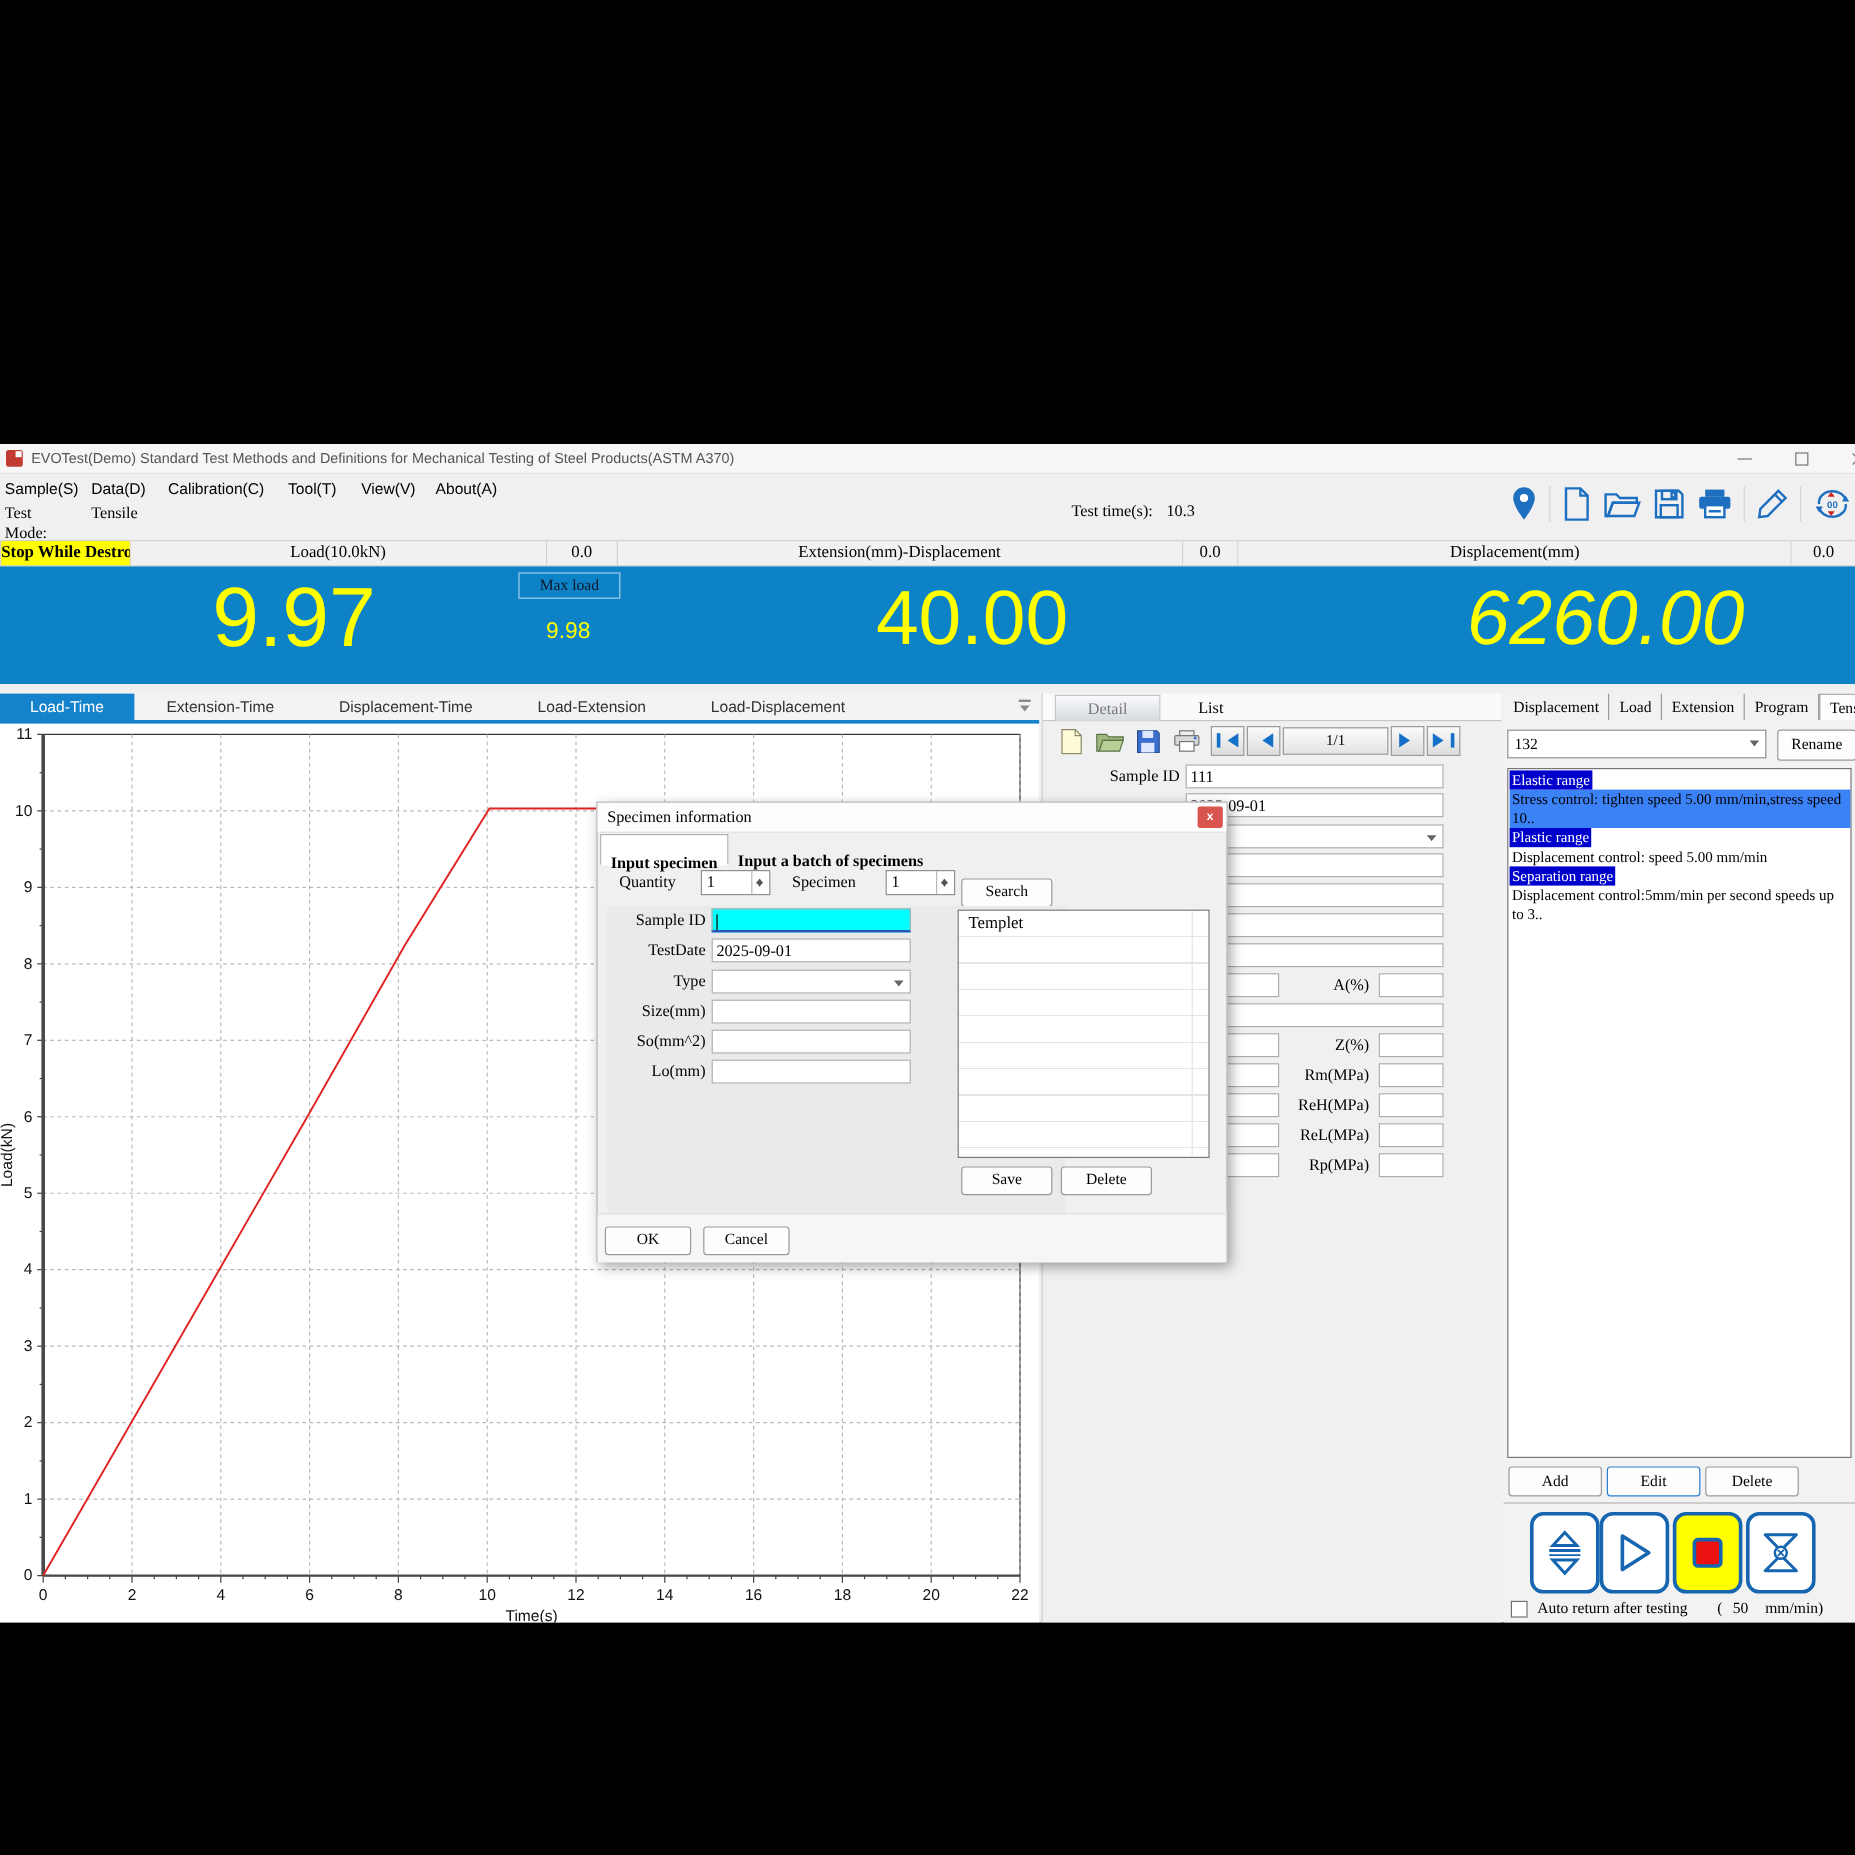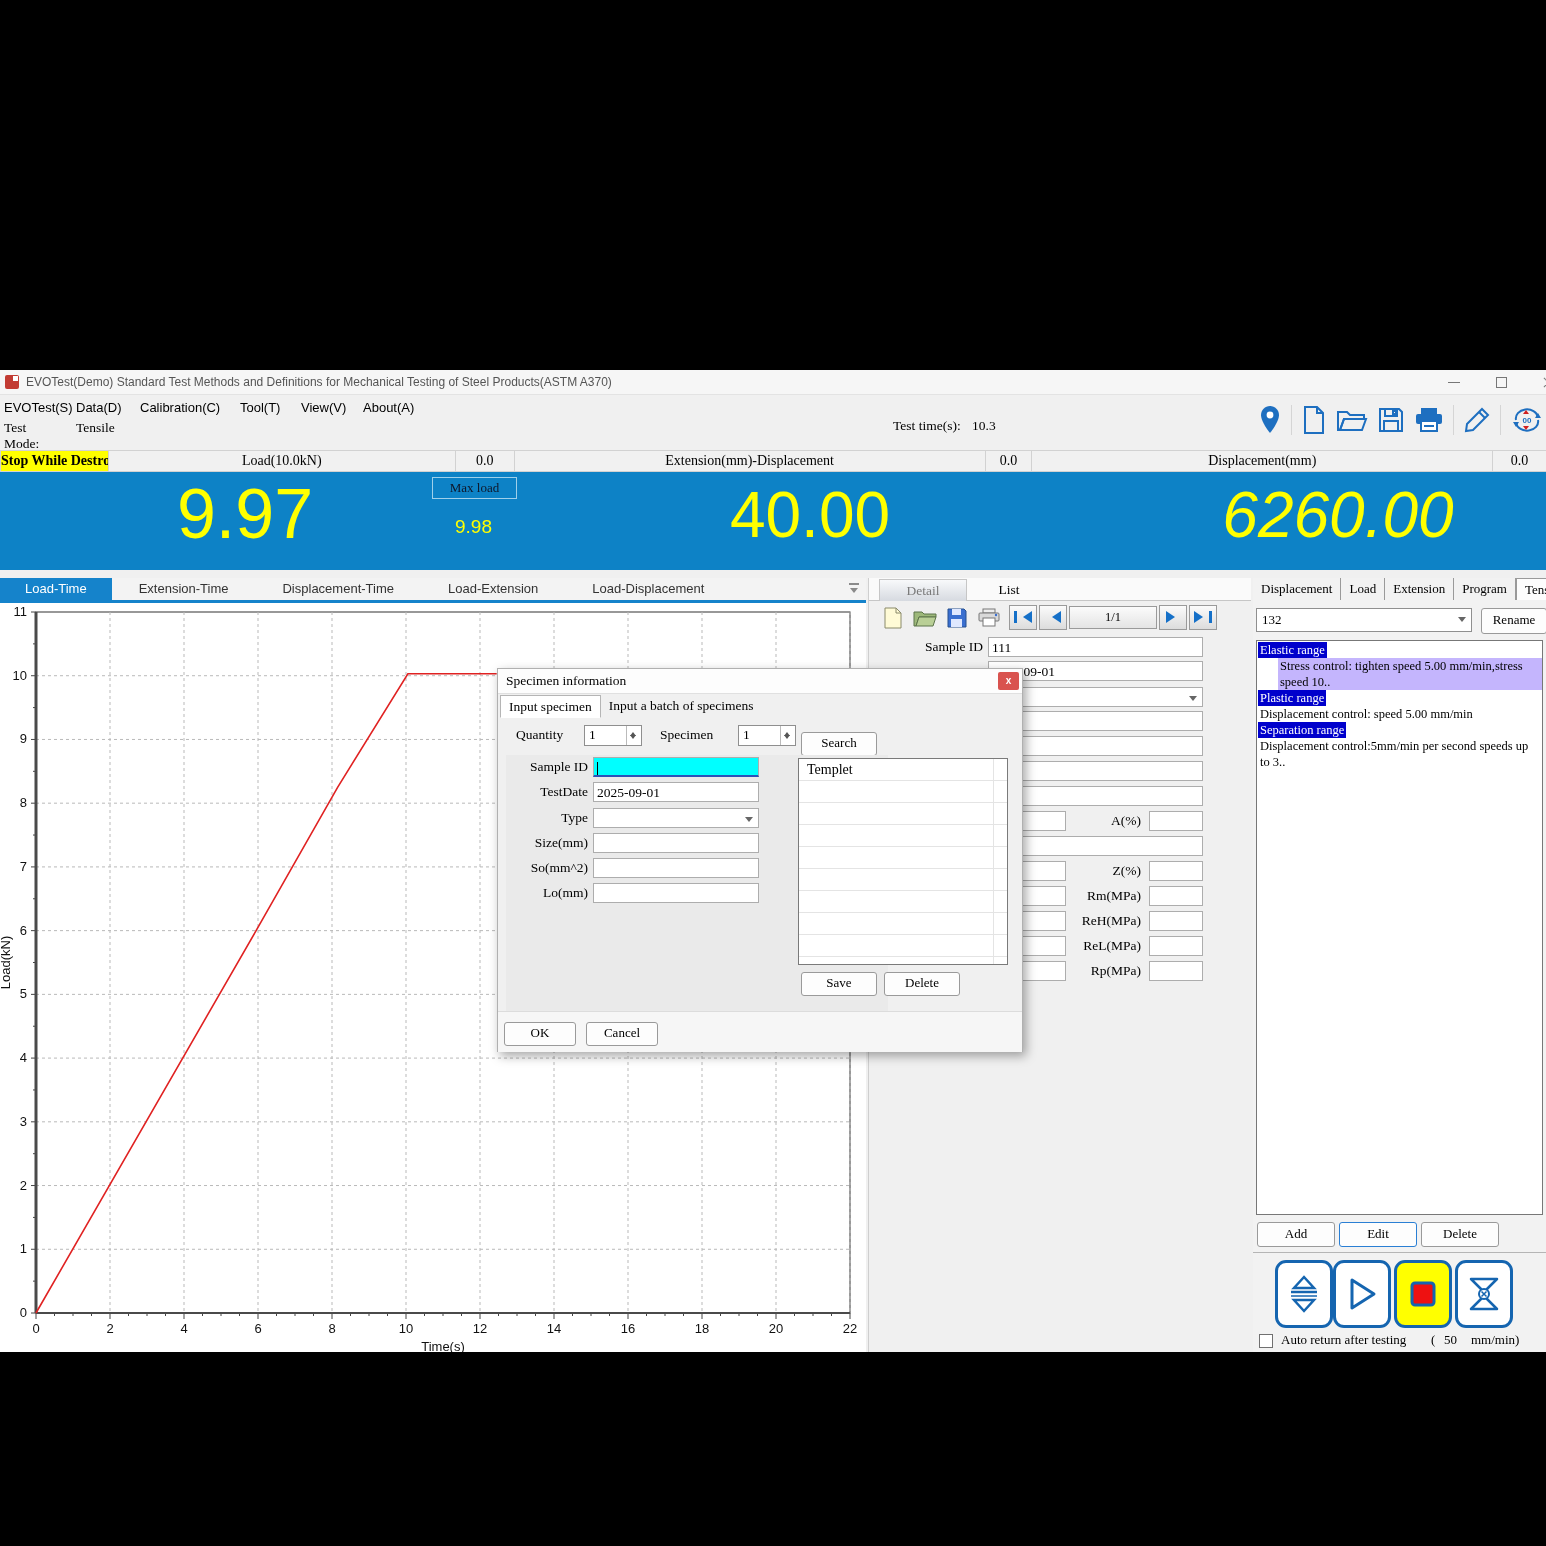--- a/index.html
+++ b/index.html
@@ -78,41 +78,41 @@
   .rtab{line-height:22px;padding:0 8px;border-right:1px solid #9a9a9a;}
   .rtab.active{background:#fdfdfd;border:1px solid #9a9a9a;border-bottom:none;}
   .rcombo{position:absolute;left:3px;top:30px;width:216px;height:24px;background:#fff;border:1px solid #8f8f8f;
           line-height:22px;padding-left:5px;box-sizing:border-box;}
   .btn{background:#fdfdfd;border:1px solid #9a9a9a;border-radius:3px;text-align:center;
        font-family:"Liberation Serif",serif;font-size:13px;}
   .rename-btn{position:absolute;left:228px;top:30px;width:64px;height:24px;line-height:22px;}
   .prog-list{position:absolute;left:3px;top:62px;width:287px;height:575px;background:#fff;border:1px solid #777;
              padding:1px 0 0 1px;box-sizing:border-box;font-size:12.5px;line-height:16px;}
   .hl-blue{background:#0000cc;color:#fff;display:inline-block;padding:0 2px;}
-  .hl-yellow{background:#c4b5fd;display:block;padding:0 2px;margin-left:20px;}
+  .hl-yellow{background:#3b82f6;display:block;padding:0 2px;}
   .prog-plain{padding:0 2px;}
   .rbtnrow{position:absolute;top:644px;height:23px;}
   .rb{position:absolute;top:0;width:76px;height:23px;line-height:21px;}
   .rb.focus{border:1px solid #2a7fd4;}
   .rdivider{position:absolute;left:0;top:674px;width:293px;border-top:1px solid #b5b5b5;}
   .cbtn{position:absolute;top:682px;width:52px;height:62px;border:3px solid #1565b0;border-radius:11px;
         background:#fff;display:flex;align-items:center;justify-content:center;}
   .cbtn.stop{background:#ffff00;}
   .autorow{position:absolute;left:6px;top:754px;width:285px;height:18px;font-size:13px;}
   .chk{position:absolute;left:0;top:2px;width:12px;height:12px;border:1px solid #707070;background:#fff;}
   
   .dialog{position:absolute;left:497px;top:298px;width:524px;height:382px;background:#f0f0f0;
           border:1px solid #b0b0b0;box-shadow:3px 4px 10px rgba(0,0,0,.35);z-index:50;font-size:13.5px;}
   .dlg-title{position:absolute;left:0;top:0;width:524px;height:24px;background:#fdfdfd;border-bottom:1px solid #e0e0e0;}
   .dlg-title span{position:absolute;left:8px;top:4px;}
   .dlg-close{position:absolute;right:3px;top:3px;width:21px;height:18px;background:#d9534f;color:#fff;
              font-family:"Liberation Sans",sans-serif;font-size:10px;font-weight:bold;text-align:center;
              line-height:17px;border-radius:2px;}
   .dlg-tabs{position:absolute;left:2px;top:26px;height:23px;display:flex;}
-  .dlg-tab{line-height:22px;padding:0 8px;white-space:nowrap;}
+  .dlg-tab{line-height:22px;padding:12px 8px;white-space:nowrap;font-weight:bold;}
   .dlg-tab.active{background:#fff;border:1px solid #b5b5b5;border-bottom:1px solid #fff;}
   .spin{position:absolute;top:0;height:21px;background:#fff;border:1px solid #8f8f8f;box-sizing:border-box;}
   .spin .val{position:absolute;left:4px;top:1px;}
   .spin .ud{position:absolute;right:0;top:0;width:14px;height:100%;border-left:1px solid #bbb;}
   .spin .up,.spin .dn{position:absolute;left:3px;width:0;height:0;border:3.5px solid transparent;}
   .spin .up{top:3px;border-bottom:4px solid #555;}
   .spin .dn{bottom:3px;border-top:4px solid #555;}
   .groupbox{position:absolute;left:8px;top:86px;width:382px;height:256px;background:#eaeaea;}
   .g-row{position:absolute;left:0;width:382px;height:22px;}
   .g-label{position:absolute;left:0;top:2px;width:90px;text-align:right;}
@@ -141,21 +141,21 @@
       </div>
     <div class="winbtn" style="left:1485px;">
         <i class="glyph-max"></i>
       </div>
     <div class="winbtn" style="left:1532px;">
         <i class="glyph-close"></i>
       </div>
   </div>
 
   <div class="menurow">
-    <span class="menuitem" style="left:4px">EVOTest(S)</span>
+    <span class="menuitem" style="left:4px">Sample(S)</span>
     <span class="menuitem" style="left:76px">Data(D)</span>
     <span class="menuitem" style="left:140px">Calibration(C)</span>
     <span class="menuitem" style="left:240px">Tool(T)</span>
     <span class="menuitem" style="left:301px">View(V)</span>
     <span class="menuitem" style="left:363px">About(A)</span>
   </div>
   <div class="modrow">
     <span class="abs" style="left:4px">Test Mode:</span>
     <span class="abs" style="left:76px">Tensile</span>
   </div>

